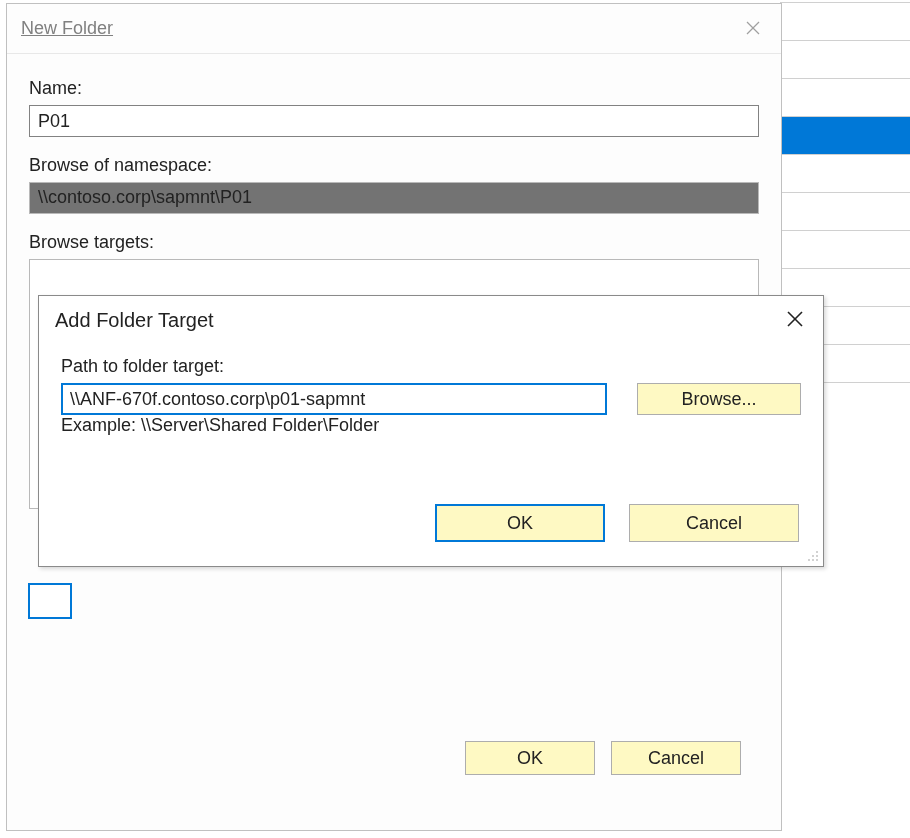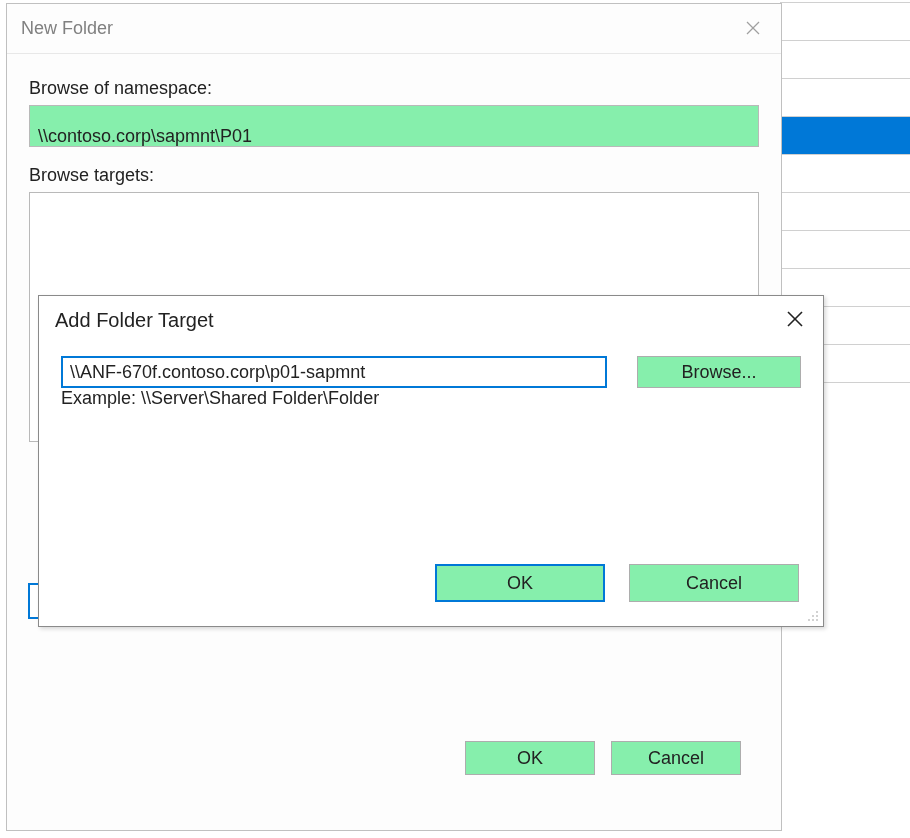--- a/index.html
+++ b/index.html
@@ -44,20 +44,21 @@
       height: 50px;
       display: flex;
       align-items: center;
       padding: 0 14px;
       border-bottom: 1px solid #e8e8e8;
       position: relative;
     }
     .titlebar-title {
       font-size: 18px;
       color: #808080;
+      text-decoration: underline;
     }
     .titlebar-close {
       position: absolute;
       right: 8px;
       top: 6px;
       width: 40px;
       height: 36px;
       display: flex;
       align-items: center;
       justify-content: center;
@@ -79,23 +80,23 @@
       padding: 0 8px;
       font-size: 18px;
       background: #fff;
       color: #222;
     }
     .row-gap { margin-bottom: 18px; }
     .preview-box {
       width: 100%;
       height: 32px;
       border: 1px solid #b9b9b9;
-      padding: 20px 8px;
-      font-size: 18px;
-      background: #86efac;
+      padding: 4px 8px;
+      font-size: 18px;
+      background: #737373;
       color: #222;
     }
     .targets-box {
       width: 100%;
       height: 250px;
       border: 1px solid #b9b9b9;
       background: #fff;
     }
     .button-row {
       position: absolute;
@@ -109,41 +110,41 @@
     }
     .newfolder-add-row {
       top: 580px;
     }
     .newfolder-ok-row {
       top: 737px;
     }
     .btn {
       width: 130px;
       height: 34px;
-      background: #86efac;
+      background: #fef9c3;
       border: 1px solid #adadad;
       font-size: 18px;
       color: #222;
       cursor: default;
       display: flex;
       align-items: center;
       justify-content: center;
     }
     .btn.focused-outline {
       outline: 2px solid #0078d7;
       outline-offset: -1px;
     }
 
     
     .dialog-addtarget {
       position: absolute;
       left: 38px;
       top: 295px;
       width: 786px;
-      height: 332px;
+      height: 272px;
       background: #ffffff;
       border: 1px solid #8a8a8a;
       box-shadow: 2px 2px 4px rgba(0,0,0,0.15);
     }
     .dialog-addtarget .titlebar2 {
       height: 48px;
       display: flex;
       align-items: center;
       padding: 0 16px;
       position: relative;
@@ -228,20 +229,24 @@
     <div class="titlebar-close">
       <svg viewBox="0 0 16 16" stroke="currentColor" stroke-width="1.2" fill="none">
         <line x1="2" y1="2" x2="14" y2="14"></line>
           <line x1="14" y1="2" x2="2" y2="14"></line>
       </svg>
     </div>
   </div>
 
   <div class="dialog-body">
     <div class="row-gap">
+      <div class="label">Name:</div>
+      <input type="text" class="text-input" value="P01" style="">
+    </div>
+    <div class="row-gap">
       <div class="label">Browse of namespace:</div>
       <div class="preview-box">\\contoso.corp\sapmnt\P01</div>
     </div>
     <div>
       <div class="label">Browse targets:</div>
       <div class="targets-box"></div>
     </div>
   </div>
 
   <div class="button-row newfolder-add-row" style="left:22px; padding-right:0; justify-content:flex-start;">
@@ -259,20 +264,21 @@
     <span class="titlebar2-title">Add Folder Target</span>
     <div class="titlebar2-close">
       <svg viewBox="0 0 18 18" stroke="currentColor" stroke-width="1.6" fill="none">
         <line x1="2" y1="2" x2="16" y2="16"></line>
           <line x1="16" y1="2" x2="2" y2="16"></line>
       </svg>
     </div>
   </div>
 
   <div class="at-body">
+    <div class="label">Path to folder target:</div>
     <div class="at-row">
       <input type="text" class="at-input" value="\\ANF-670f.contoso.corp\p01-sapmnt" style="">
       <div class="btn" style="width:164px; height:32px;">Browse...</div>
     </div>
     <div class="example">Example: \\Server\Shared Folder\Folder</div>
   </div>
 
   <div class="at-button-row">
     <div class="btn default" style="width:170px; height:38px;">OK</div>
     <div class="btn" style="width:170px; height:38px;">Cancel</div>

